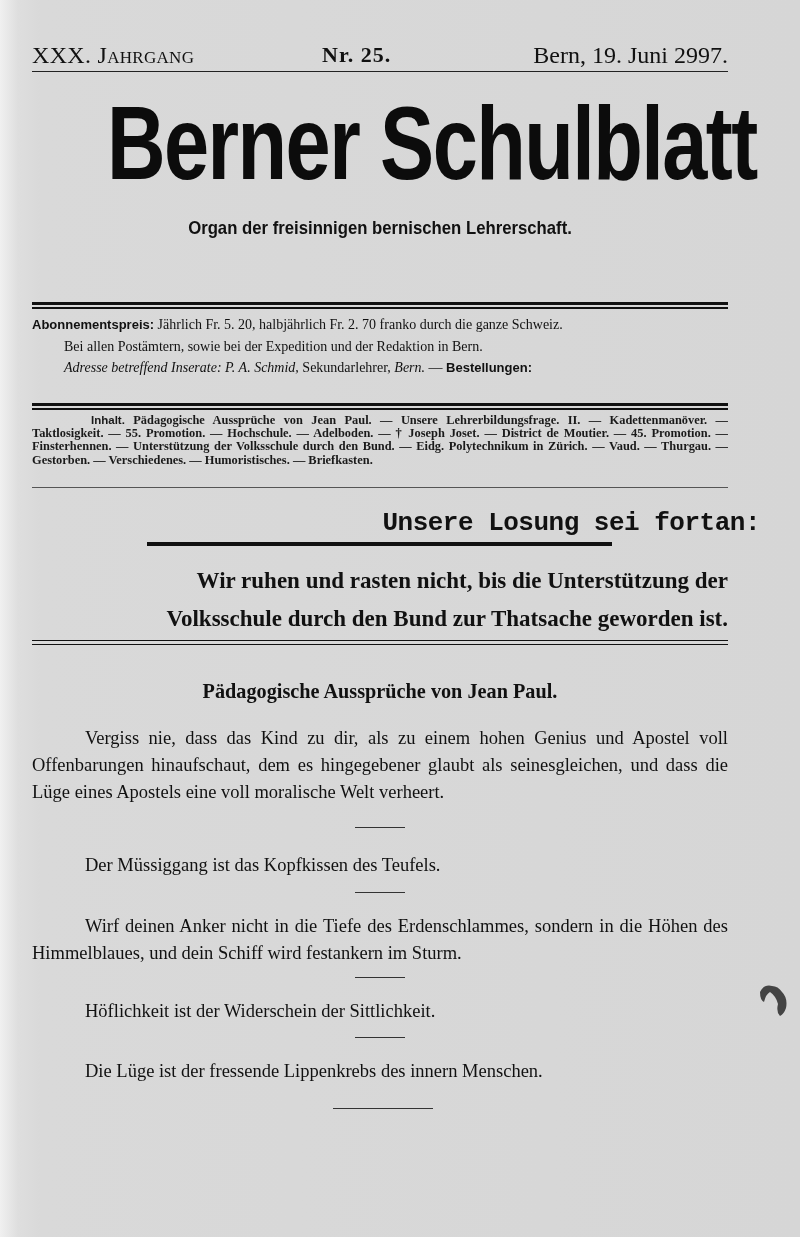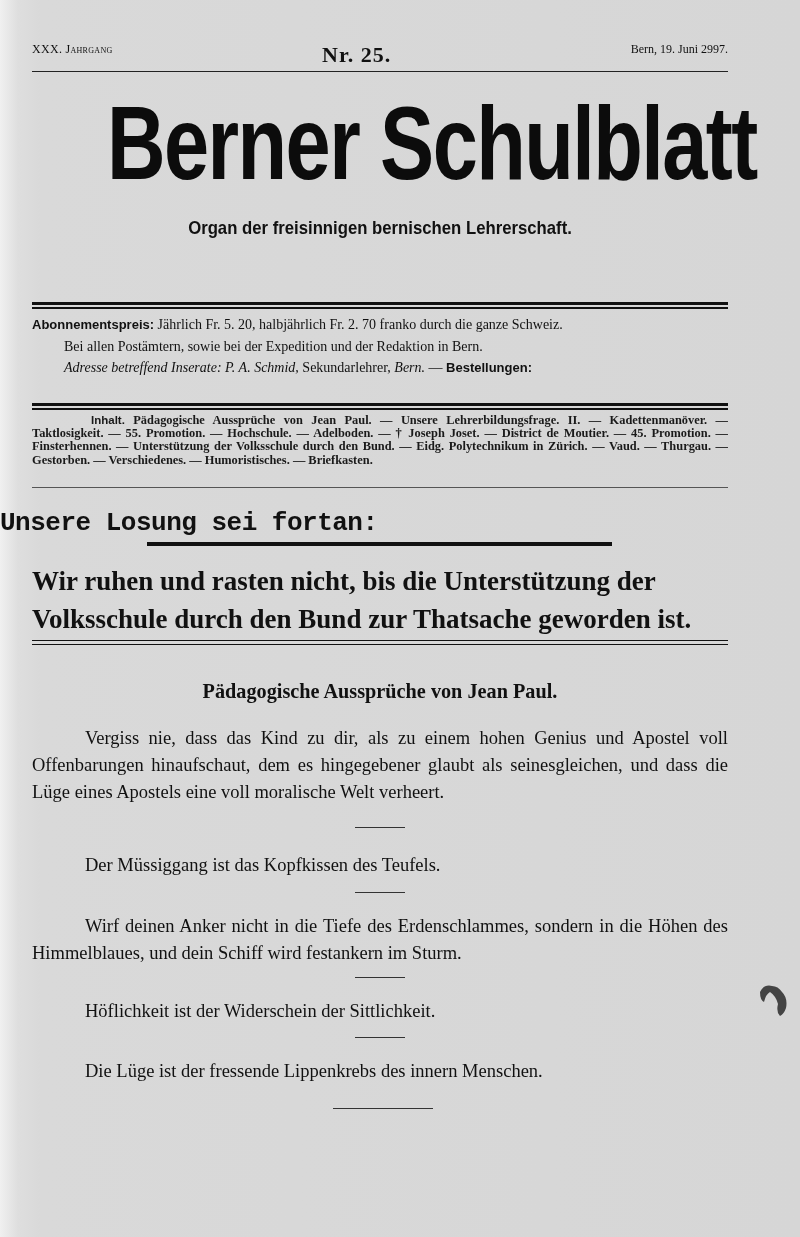--- a/index.html
+++ b/index.html
@@ -10,21 +10,21 @@
     color: #111;
   }
   .page {
     position: relative; width: 800px; height: 1237px;
     background: linear-gradient(to right, #f0f0f0 0px, #dedede 18px, #d9d9d9 40px, #d6d6d6 100%);
     box-sizing: border-box;
   }
 
   
   .masthead-top { position: absolute; top: 42px; left: 32px; width: 696px; height: 26px; }
-  .masthead-top span { position: absolute; top: 0; font-size: 12px; }
+  .masthead-top span { position: absolute; top: 0; font-size: 24px; }
   .jahrgang { left: 0; font-variant: small-caps; letter-spacing: 0.3px; }
   .nummer { left: 290px; font-weight: bold; font-size: 22px !important; letter-spacing: 1px; }
   .datum { right: 0; }
   .rule-thin { position: absolute; left: 32px; width: 696px; height: 1px; background: #222; }
 
   .title {
     position: absolute; top: 88px; left: 30px; width: 700px; height: 110px;
     font-family: "Liberation Sans Narrow", "Liberation Sans", sans-serif;
     font-weight: bold; font-size: 104px; line-height: 110px;
     letter-spacing: -2px; text-align: center;
@@ -54,28 +54,28 @@
   .it { font-style: italic; }
 
   .inhalt {
     position: absolute; top: 414px; left: 32px; width: 696px;
     font-size: 12.4px; line-height: 13.2px; font-weight: bold; color: #1a1a1a;
   }
   .inhalt p { margin: 0; text-indent: 51px; text-align: justify; }
   .inhalt .lbl { font-family: "Liberation Sans", sans-serif; font-size: 11.5px; padding-left: 8px; }
 
   .losung {
-    position: absolute; top: 508px; left: 0; width: 760px; text-align: left;
+    position: absolute; top: 508px; left: 0; width: 760px; text-align: right;
     font-family: "Liberation Mono", "DejaVu Sans Mono", monospace;
     font-size: 26px; font-weight: bold; letter-spacing: -0.5px;
   }
   .losung-rule { position: absolute; top: 542px; left: 147px; width: 465px; height: 4px; background: #111; }
   .parole {
-    position: absolute; top: 562px; left: 32px; width: 696px; text-align: left;
-    font-weight: bold; font-size: 27px; line-height: 38px;
+    position: absolute; top: 562px; left: 32px; width: 696px; text-align: right;
+    font-weight: bold; font-size: 23px; line-height: 38px;
   }
   .parole .ln { display: block; white-space: nowrap; }
 
   .section-title {
     position: absolute; top: 678px; left: 0; width: 760px; text-align: center;
     font-weight: bold; font-size: 22px; transform: scaleX(0.92);
   }
   .quote {
     position: absolute; left: 32px; width: 696px;
     font-size: 18.5px; line-height: 26.8px; text-align: justify;

